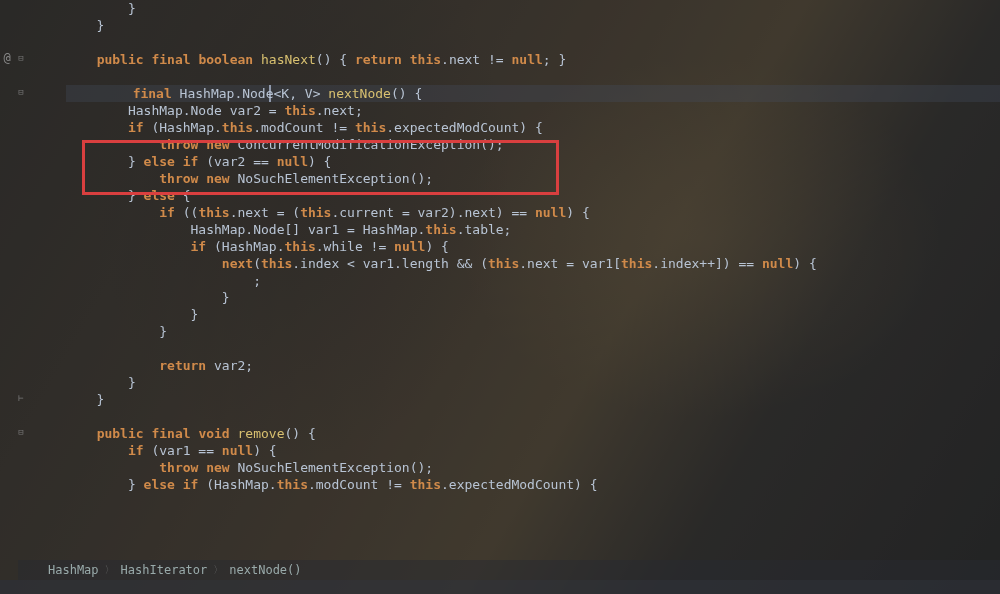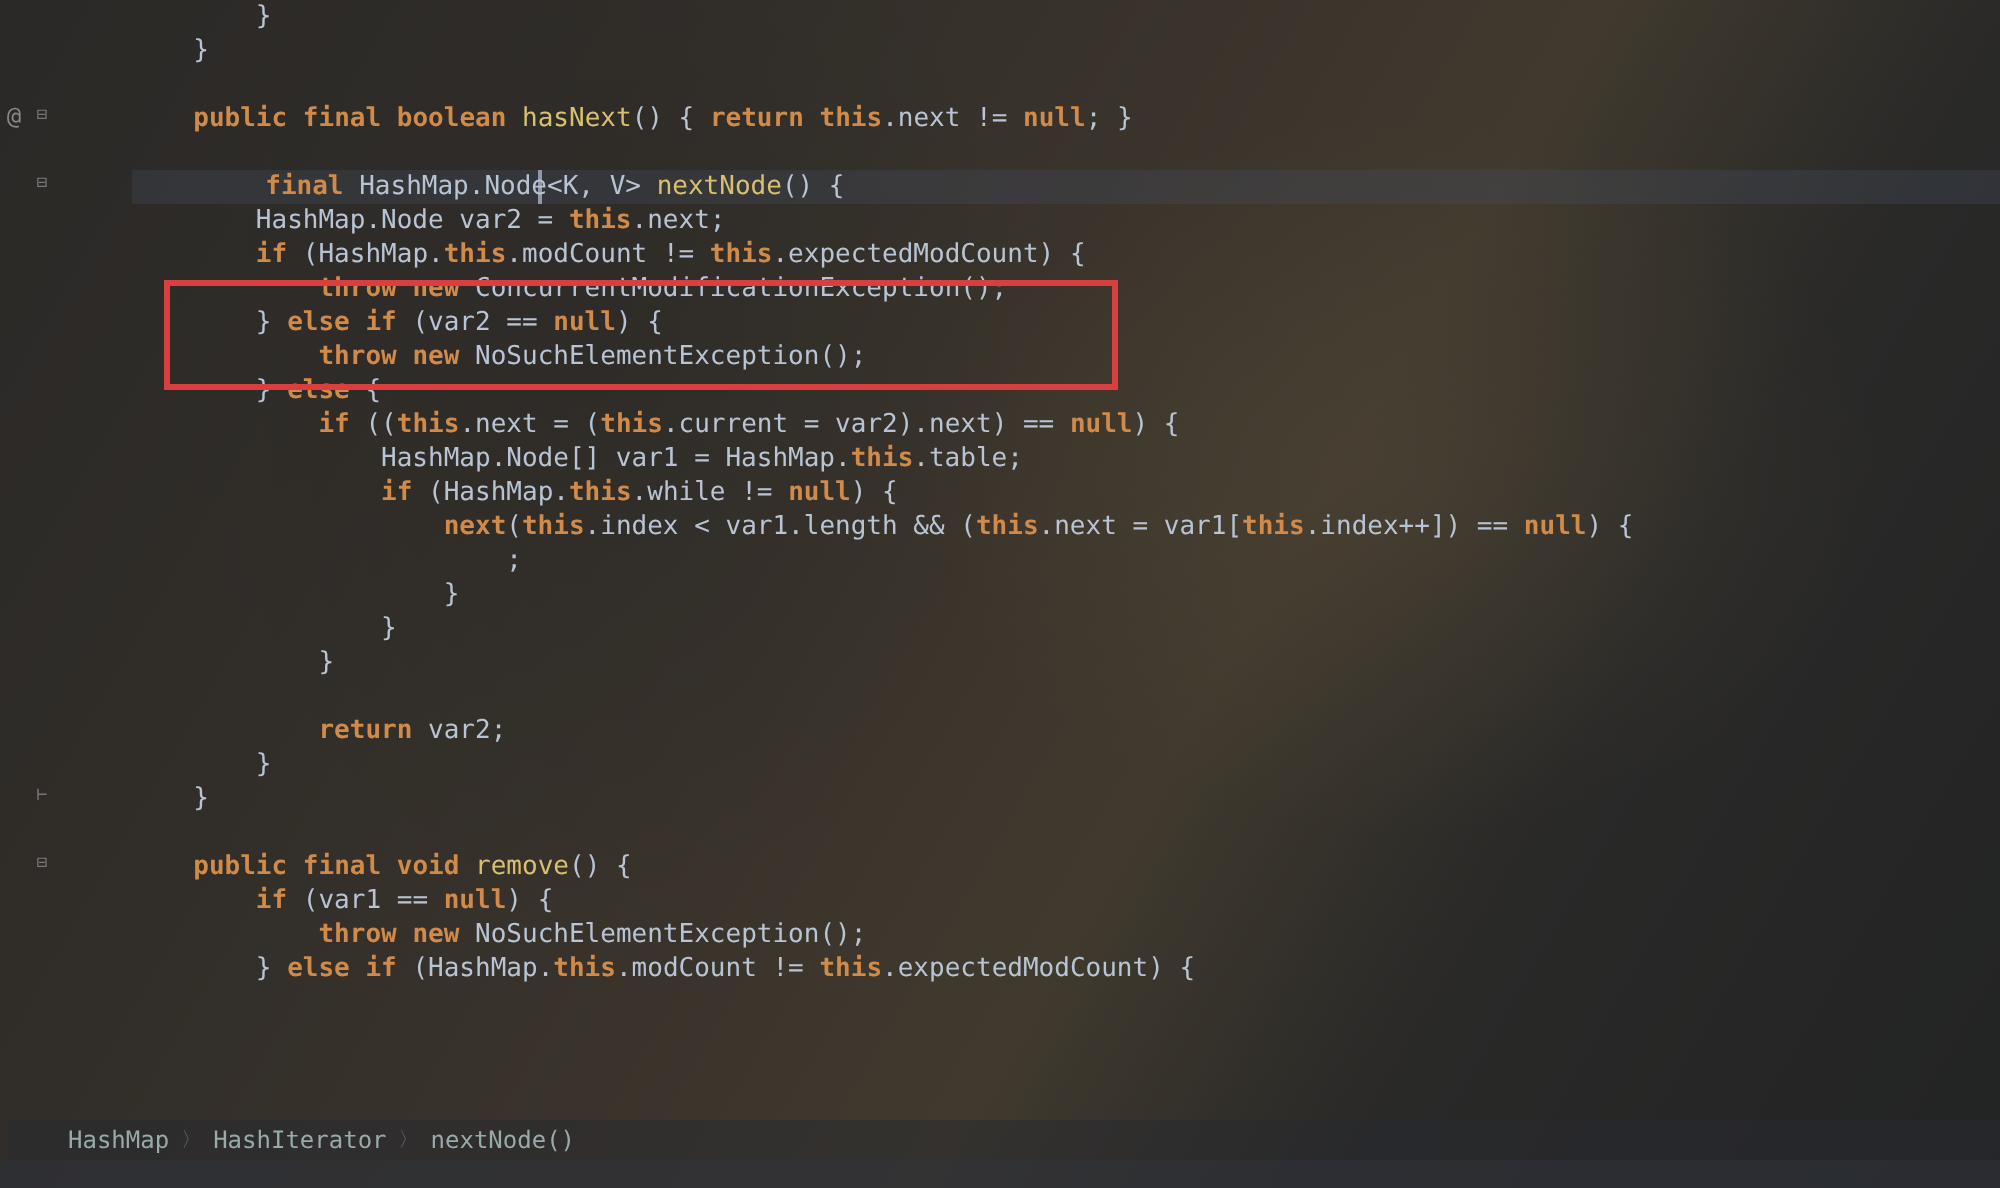--- a/index.html
+++ b/index.html
@@ -69,21 +69,21 @@
     z-index: 5;
   }
   .cursor {
     position: absolute;
     width: 2px;
     height: 17px;
     background: rgba(200,210,230,0.85);
   }
   .breadcrumb {
     position: absolute;
-    left: 4px; right: 0; bottom: 14px;
+    left: 18px; right: 0; bottom: 14px;
     height: 20px;
     background: rgba(40,42,48,0.5);
     display: flex;
     align-items: center;
     padding-left: 30px;
     font-size: 12px;
     color: #9aa;
     gap: 6px;
   }
   .breadcrumb .sep { color: #666; font-size: 10px; }

